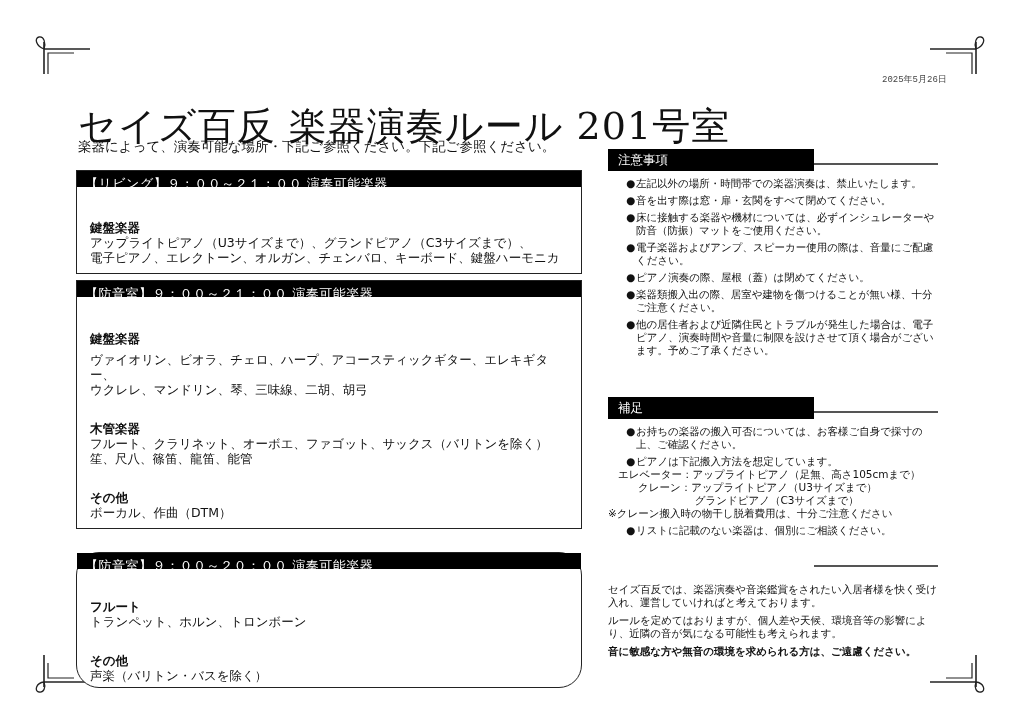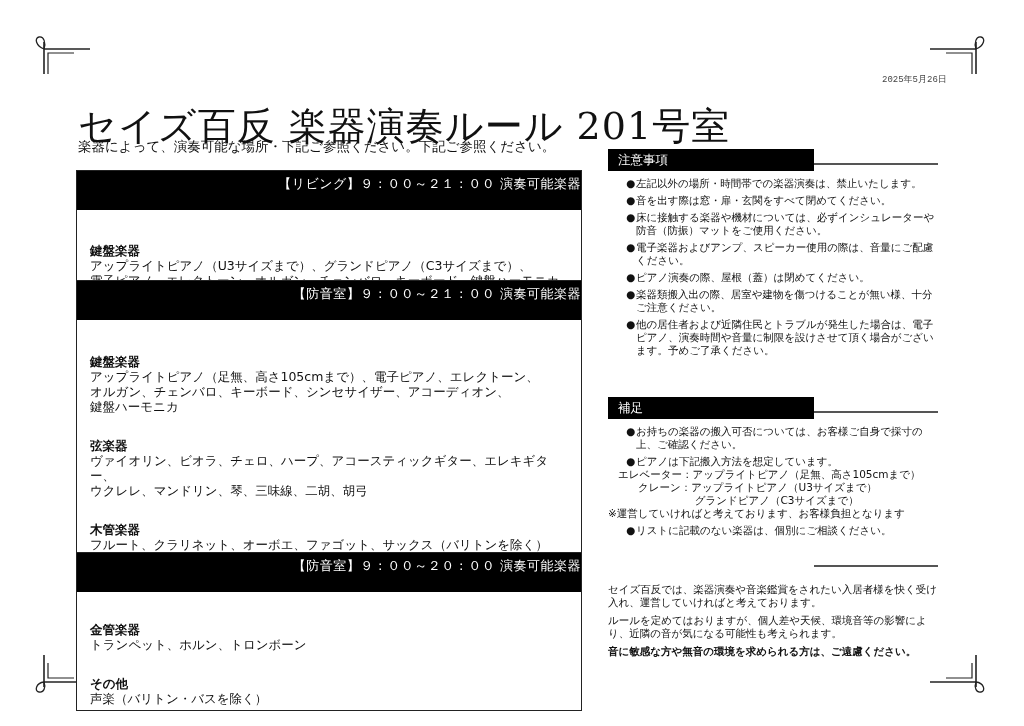--- a/index.html
+++ b/index.html
@@ -19,22 +19,22 @@
     position:absolute; left:78px; top:76px; font-size:38px;
     font-family: "DejaVu Serif", "Liberation Serif", serif; font-weight:normal;
     letter-spacing:1px; color:#111; white-space:nowrap;
   }
   .subtitle { position:absolute; left:78px; top:138px; font-size:13.5px; white-space:nowrap; }
 
   .box {
     position:absolute; left:76px; width:504px; border:1px solid #222; background:#fff;
   }
   .box-head {
-    background:#000; color:#fff; font-size:13px; height:39px; line-height:26px;
-    padding-left:8px; white-space:nowrap; letter-spacing:0.5px;text-align:right;
+    background:#000; color:#fff; font-size:13px; height:16px; line-height:26px;
+    padding-left:8px; white-space:nowrap; letter-spacing:0.5px;
   }
   .box-body { padding:6px 10px 6px 13px; font-size:12.5px; line-height:15px; }
   .cat { margin-bottom:6px; }
   .cat-name {
     font-weight:bold; font-family:"DejaVu Serif","Liberation Serif",serif; font-size:12.5px;margin-top:24px;
   }
   .cat-items { white-space:pre-line; }
 
   .rsec { position:absolute; left:608px; width:330px; }
   .rhead { position:relative; height:22px; }
@@ -100,46 +100,42 @@
 電子ピアノ、エレクトーン、オルガン、チェンバロ、キーボード、鍵盤ハーモニカ</div>
     </div>
   </div>
 </div>
 
 <div class="box" style="top:280px;">
   <div class="box-head">【防音室】９：００～２１：００ 演奏可能楽器</div>
   <div class="box-body" style="padding-top:10px;">
     <div class="cat">
       <div class="cat-name">鍵盤楽器</div>
-      <div class="cat-items">アップライトピアノ（足無、高さ105cmまで）、電子ピアノ、エレクトーン、
-オルガン、チェンバロ、キーボード、シンセサイザー、アコーディオン、
-鍵盤ハーモニカ</div>
     </div>
     <div class="cat">
-      <div class="cat-name">弦楽器</div>
       <div class="cat-items">ヴァイオリン、ビオラ、チェロ、ハープ、アコースティックギター、エレキギター、
 ウクレレ、マンドリン、琴、三味線、二胡、胡弓</div>
     </div>
     <div class="cat">
       <div class="cat-name">木管楽器</div>
       <div class="cat-items">フルート、クラリネット、オーボエ、ファゴット、サックス（バリトンを除く）
 笙、尺八、篠笛、龍笛、能管</div>
     </div>
     <div class="cat" style="margin-bottom:2px;">
       <div class="cat-name">その他</div>
       <div class="cat-items">ボーカル、作曲（DTM）</div>
     </div>
   </div>
 </div>
 
-<div class="box" style="top:552px;">
+<div class="box" style="top:552px;border-radius:23px;">
   <div class="box-head">【防音室】９：００～２０：００ 演奏可能楽器</div>
   <div class="box-body" style="padding-top:6px;padding-bottom:4px;">
     <div class="cat">
-      <div class="cat-name">金管楽器</div>
+      <div class="cat-name">フルート</div>
       <div class="cat-items">トランペット、ホルン、トロンボーン</div>
     </div>
     <div class="cat" style="margin-bottom:0;">
       <div class="cat-name">その他</div>
       <div class="cat-items">声楽（バリトン・バスを除く）</div>
     </div>
   </div>
 </div>
 
 <div class="rsec" style="top:149px;">
@@ -162,21 +158,21 @@
   <div class="rhead">
     <div class="rhead-bar">補足</div>
     <div class="rhead-line"></div>
   </div>
   <div class="rlist">
     <div class="ritem"><span class="bullet">●</span><span>お持ちの楽器の搬入可否については、お客様ご自身で採寸の上、ご確認ください。</span></div>
     <div class="ritem" style="margin-bottom:0;"><span class="bullet">●</span><span>ピアノは下記搬入方法を想定しています。</span></div>
     <div class="sub">   エレベーター：アップライトピアノ（足無、高さ105cmまで）</div>
     <div class="sub">         クレーン：アップライトピアノ（U3サイズまで）</div>
     <div class="sub">                          グランドピアノ（C3サイズまで）</div>
-    <div class="note">※運営していければと考えております、お客様負担となります</div>
+    <div class="note">※クレーン搬入時の物干し脱着費用は、十分ご注意ください</div>
     <div class="ritem"><span class="bullet">●</span><span>リストに記載のない楽器は、個別にご相談ください。</span></div>
   </div>
 </div>
 
 <div class="rsec" style="top:551px;">
   <div class="rhead">
     <div class="rhead-line"></div>
   </div>
   <div class="rlist" style="margin-top:10px;">
     <div class="para">セイズ百反では、楽器演奏や音楽鑑賞をされたい入居者様を快く受け入れ、運営していければと考えております。</div>

